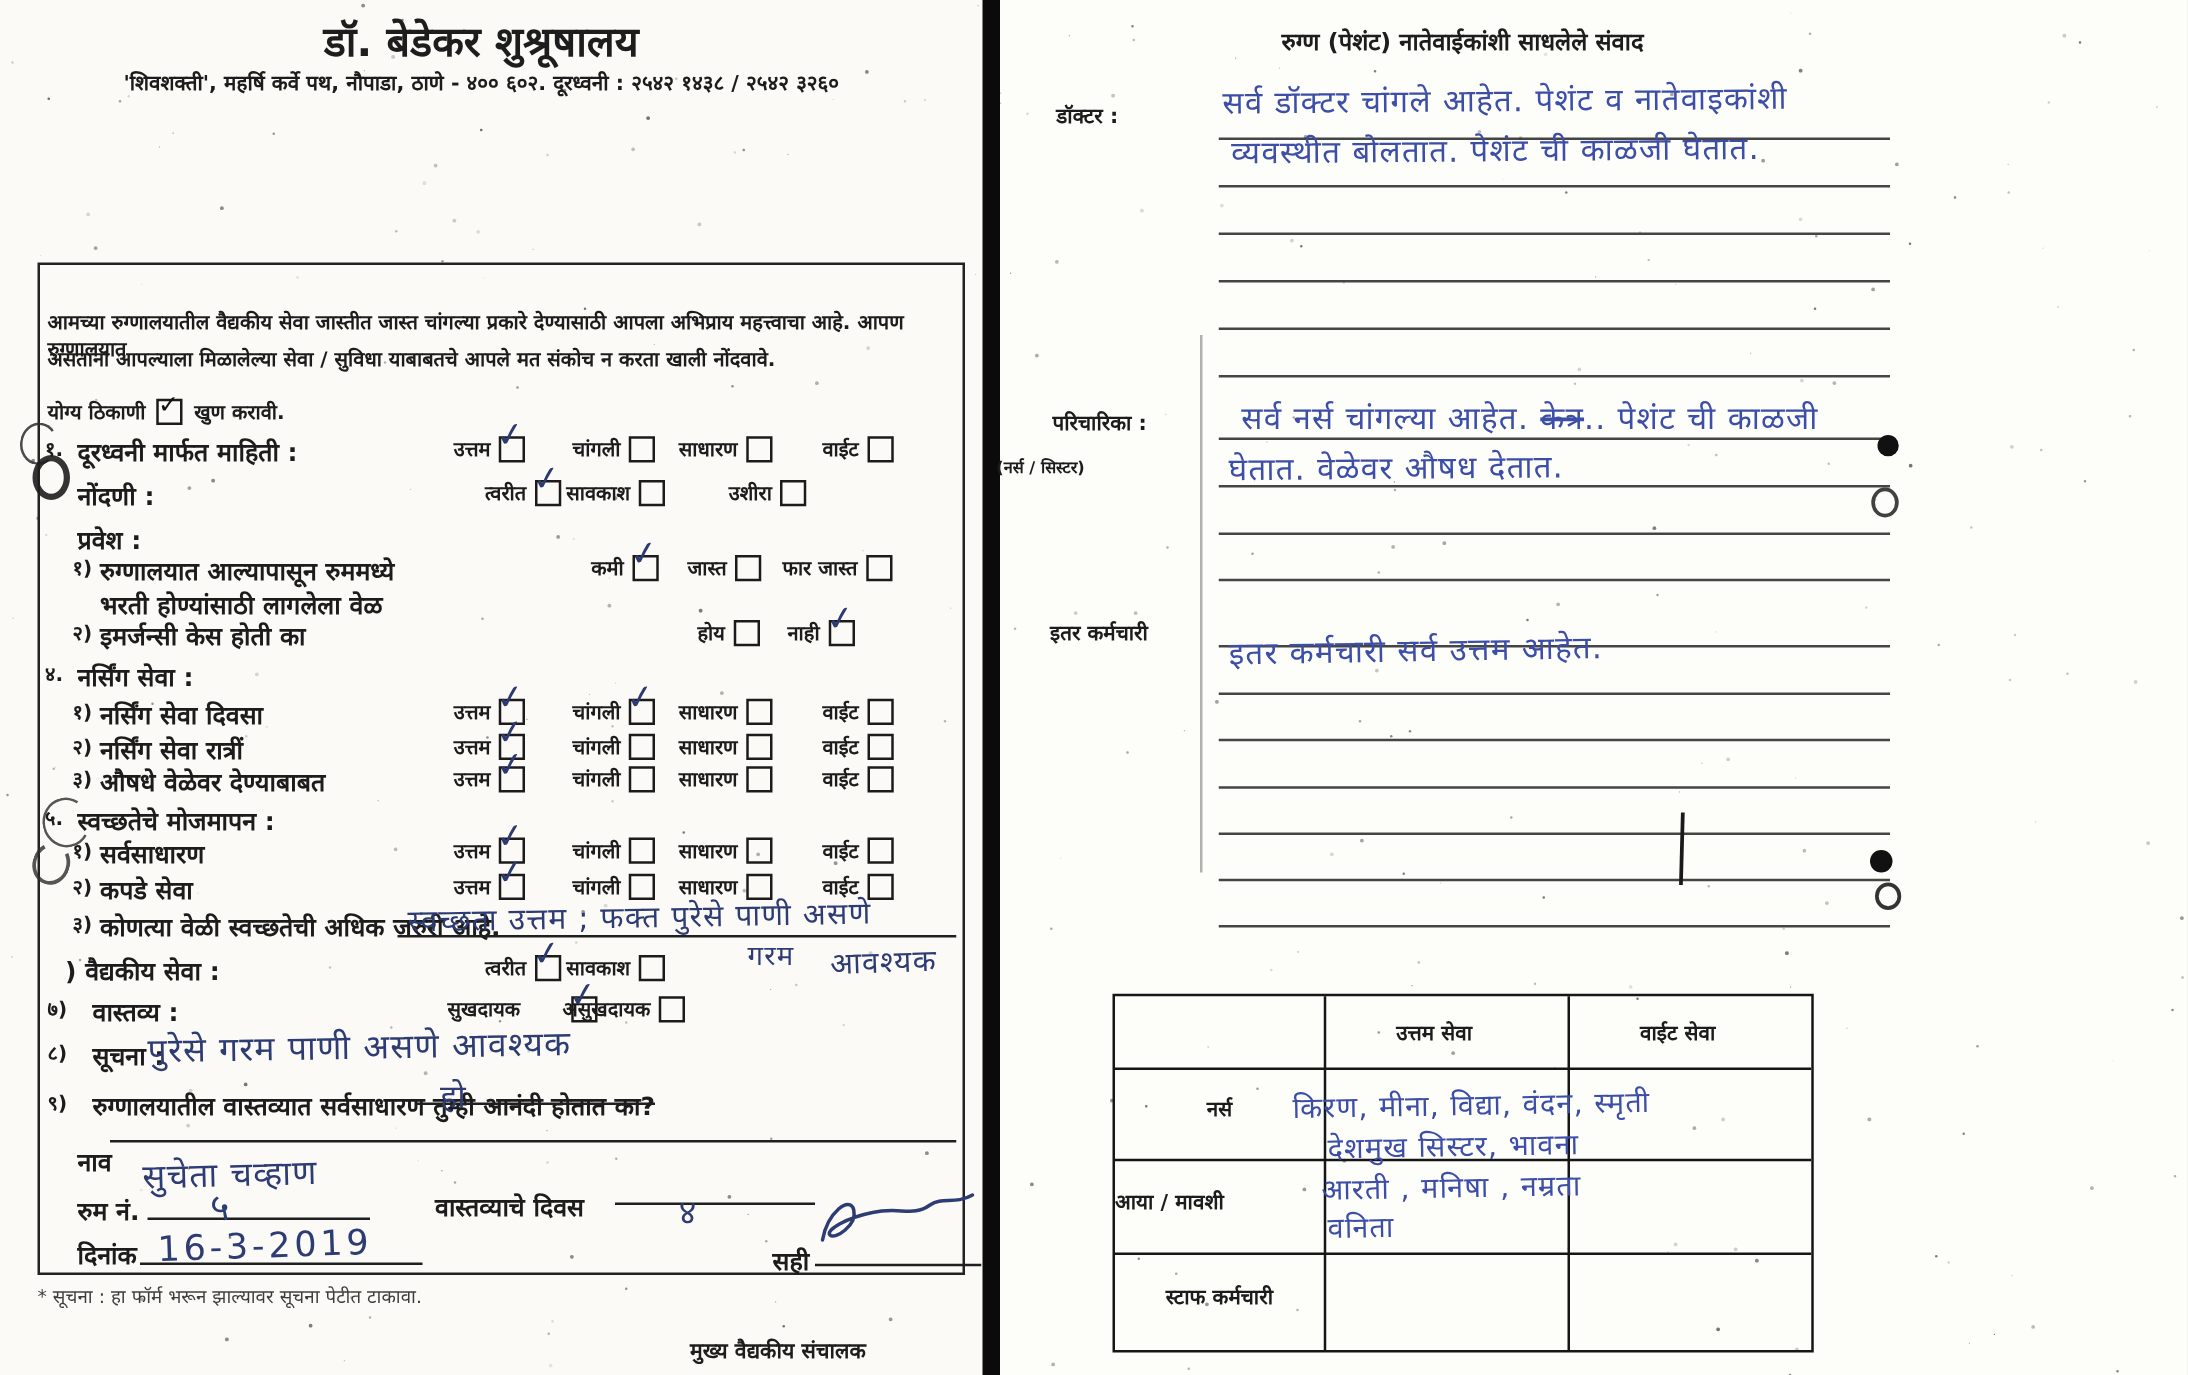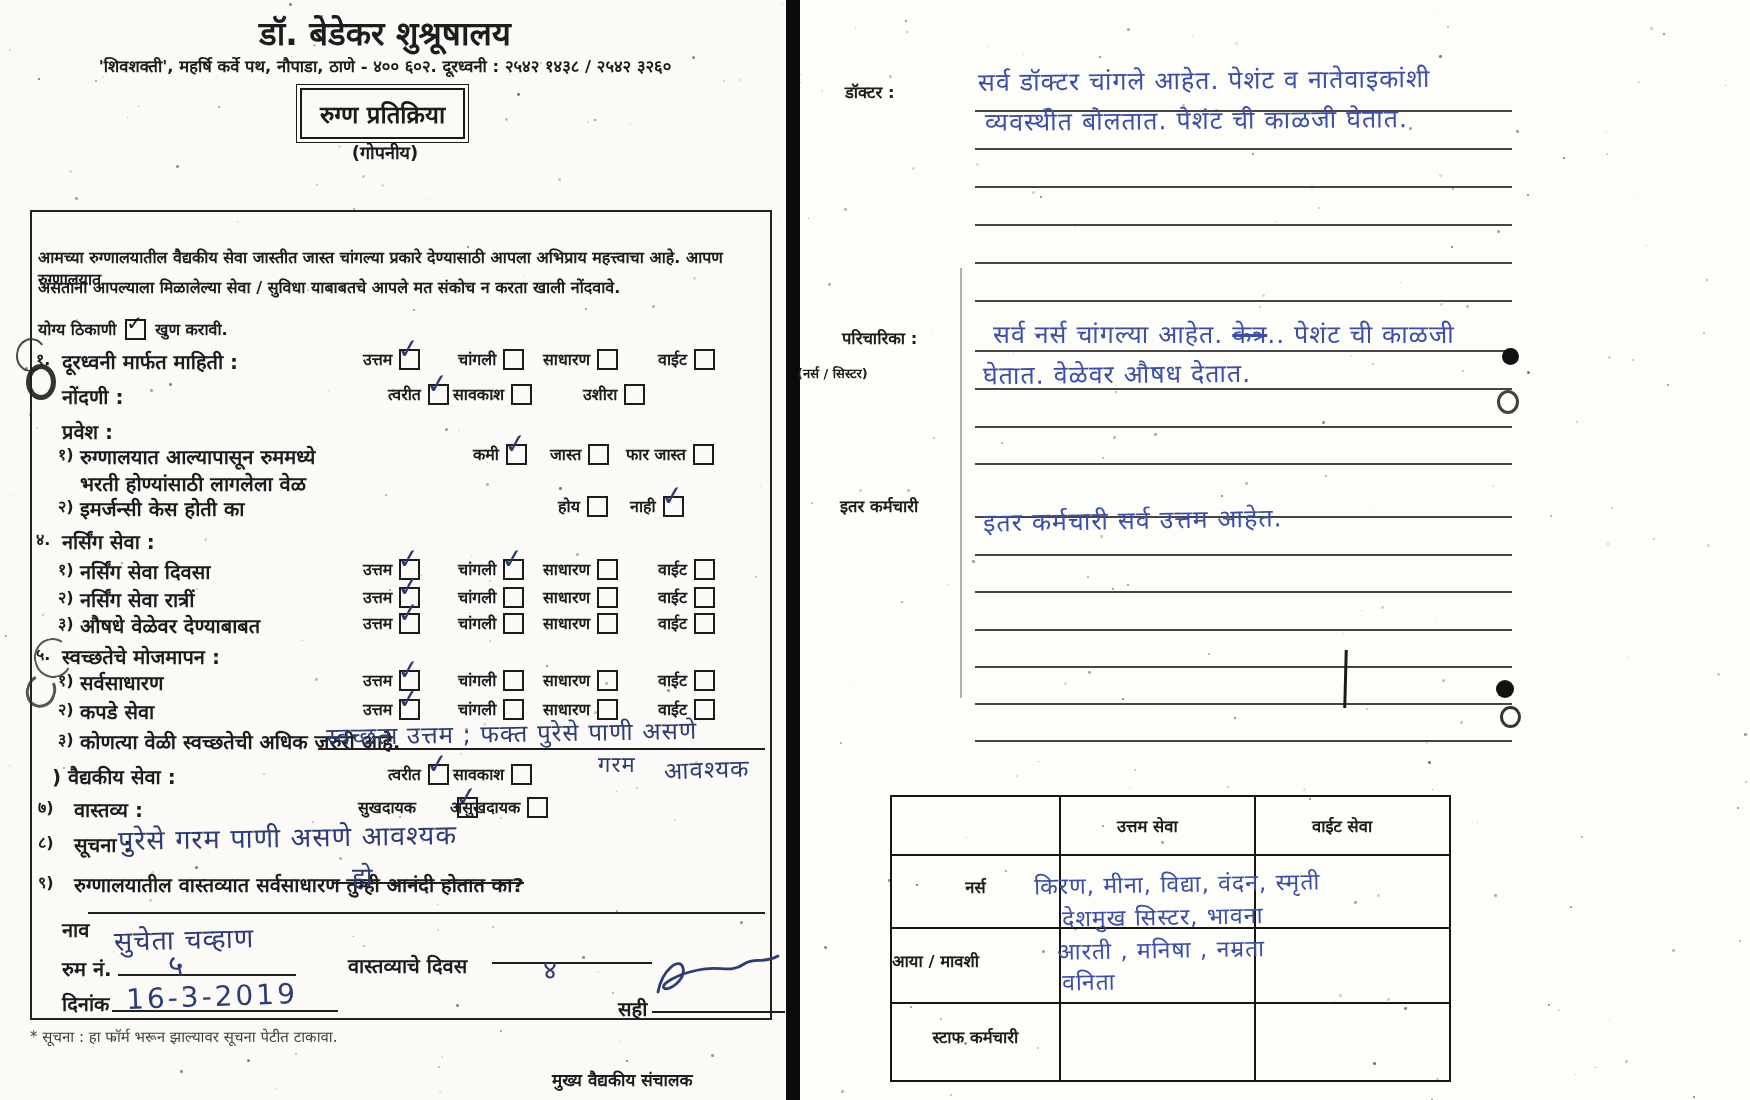--- a/index.html
+++ b/index.html
@@ -357,22 +357,20 @@
       <div class="abs" style="left: 666px; top: 79px; width: 1.2px; height: 1.2px; border-radius: 50%; background: rgb(27, 27, 27); opacity: 0.17;"></div>
       <div class="abs" style="left: 42px; top: 614px; width: 2.3px; height: 2.3px; border-radius: 50%; background: rgb(27, 27, 27); opacity: 0.31;"></div>
       <div class="abs" style="left: 559px; top: 487px; width: 2.5px; height: 2.5px; border-radius: 50%; background: rgb(27, 27, 27); opacity: 0.57;"></div>
       <div class="abs" style="left: 362px; top: 175px; width: 2.5px; height: 2.5px; border-radius: 50%; background: rgb(27, 27, 27); opacity: 0.21;"></div>
       <div class="abs" style="left: 840px; top: 742px; width: 1.7px; height: 1.7px; border-radius: 50%; background: rgb(102, 102, 102); opacity: 0.53;"></div>
     </div>
   <div class="divider"></div>
 
   <div class="abs center-text print" style="left:0;top:10px;width:770px;font-size:33px;">डॉ. बेडेकर शुश्रूषालय</div>
   <div class="abs center-text" style="left:0;top:54px;width:770px;font-size:16.5px;font-weight:600;">'शिवशक्ती', महर्षि कर्वे पथ, नौपाडा, ठाणे - ४०० ६०२. दूरध्वनी : २५४२ १४३८ / २५४२ ३२६०</div>
-  <div class="titlebox">रुग्ण प्रतिक्रिया</div>
-  <div class="abs center-text print" style="left:0;top:140px;width:770px;font-size:18px;">(गोपनीय)</div>
 
   <div class="formbox"></div>
 
   <div class="abs" style="left:38px;top:246px;width:724px;font-size:16px;font-weight:700;">आमच्या रुग्णालयातील वैद्यकीय सेवा जास्तीत जास्त चांगल्या प्रकारे देण्यासाठी आपला अभिप्राय महत्त्वाचा आहे. आपण रुग्णालयात</div>
   <div class="abs" style="left:38px;top:276px;width:724px;font-size:16px;font-weight:700;">असताना आपल्याला मिळालेल्या सेवा / सुविधा याबाबतचे आपले मत संकोच न करता खाली नोंदवावे.</div>
 
   <div class="abs" style="left:38px;top:318px;display:flex;align-items:center;gap:9px;font-weight:700;font-size:16px;">
     <span>योग्य ठिकाणी</span>
     <span class="cbox">
         <span class="check printed">✓</span>
@@ -613,20 +611,21 @@
 
   <div class="rowlabel" style="left:618px;top:995px;">सही</div>
   <div class="fieldline" style="left:652px;top:1011px;width:133px;"></div>
   <svg class="abs" style="left:650px;top:948px;" width="135" height="60" viewBox="0 0 135 60">
     <path d="M8,44 C12,22 30,8 33,20 C36,32 18,44 14,40 C10,36 28,26 48,22 C70,17 80,26 94,16 C104,9 114,16 128,8" fill="none" stroke="#2e3c74" stroke-width="2.8" stroke-linecap="round"></path>
   </svg>
 
   <div class="abs" style="left:30px;top:1026px;font-size:15px;font-weight:400;opacity:.85;">* सूचना : हा फॉर्म भरून झाल्यावर सूचना पेटीत टाकावा.</div>
   <div class="abs print" style="left:552px;top:1068px;font-size:17px;">मुख्य वैद्यकीय संचालक</div>
 
+  <div class="abs center-text print" style="left:870px;top:20px;width:600px;font-size:19px;">रुग्ण (पेशंट) नातेवाईकांशी साधलेले संवाद</div>
 
   <div class="rowlabel" style="left:845px;top:80px;font-size:16.5px;">डॉक्टर :</div>
   <div class="rowlabel" style="left:842px;top:326px;font-size:16.5px;">परिचारिका :</div>
   <div class="rowlabel" style="left:797px;top:364px;font-size:13px;">(नर्स / सिस्टर)</div>
   <div class="rowlabel" style="left:840px;top:494px;font-size:16.5px;">इतर कर्मचारी</div>
 
   <div id="right-host">
       <div class="rule" style="left: 975px; top: 110px; width: 537px;"></div>
       <div class="rule" style="left: 975px; top: 148px; width: 537px;"></div>
       <div class="rule" style="left: 975px; top: 186px; width: 537px;"></div>

